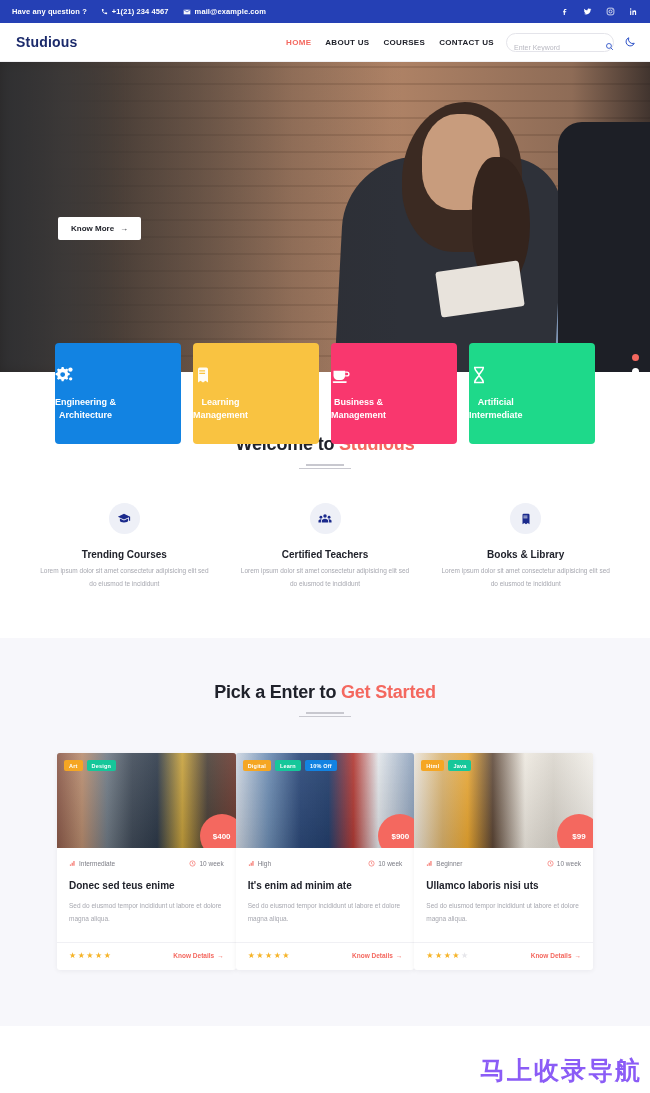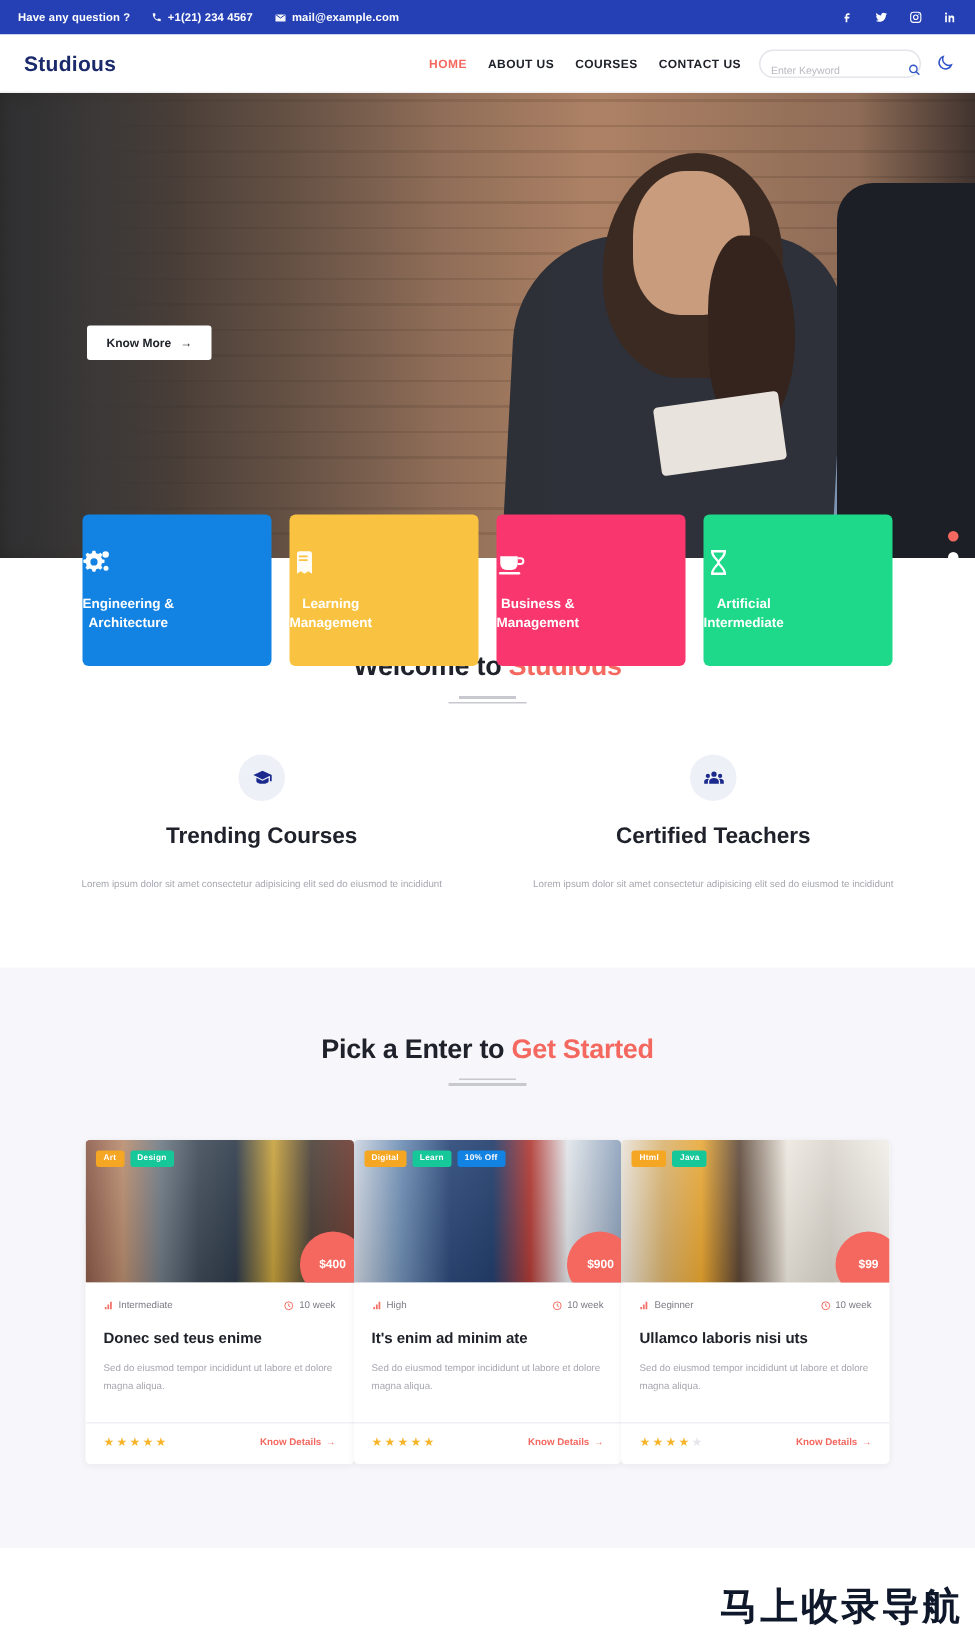--- a/index.html
+++ b/index.html
@@ -157,21 +157,21 @@
   .sec-div i:first-child { width:38px; margin:0 auto 2px; }
   .sec-div i:last-child { width:52px; }
 
   .features { display:flex; margin-top:34px; padding:0 24px; }
   .feat { flex:1; text-align:center; padding:0 14px; }
   .feat-ic {
     width:31px; height:31px; border-radius:50%; background:#eef0f7;
     display:flex; align-items:center; justify-content:center; margin:0 auto 15px;
     color:#1b2a8c;
   }
-  .feat-title { font-size:15px; font-weight:bold; color:#20222b; margin-bottom:18px; }
+  .feat-title { font-size:10px; font-weight:bold; color:#20222b; margin-bottom:5px; }
   .feat-desc { font-size:6.5px; line-height:1.95; color:#a7a8b0; }
 
   
   .courses-sec { background:#f7f7fb; padding:44px 0 56px; }
   .course-grid { display:flex; padding:0 57px; margin-top:36px; }
   .course {
     flex:1; background:#ffffff; border-radius:3px; overflow:hidden;
     box-shadow:0 1px 5px rgba(20,20,40,.06);
   }
   .c-media { position:relative; height:95px; overflow:hidden; }
@@ -409,20 +409,30 @@
       <div class="feat-ic">
         <svg width="14" height="14" viewBox="0 0 24 24" fill="#1b2a8c">
             <circle cx="12" cy="7" r="3"></circle>
             <circle cx="5" cy="9" r="2.4"></circle>
             <circle cx="19" cy="9" r="2.4"></circle>
             <path d="M12 11.5c-3 0-5.5 1.7-5.5 3.8V18h11v-2.7c0-2.1-2.5-3.8-5.5-3.8z"></path>
             <path d="M5 12.3c-2.3 0-4.2 1.3-4.2 2.9V18H5v-2.7c0-1.1.5-2.1 1.3-2.8-.4-.1-.8-.2-1.3-.2zM19 12.3c2.3 0 4.2 1.3 4.2 2.9V18H19v-2.7c0-1.1-.5-2.1-1.3-2.8.4-.1.8-.2 1.3-.2z"></path>
           </svg>
       </div>
       <div class="feat-title">Certified Teachers</div>
+      <div class="feat-desc">Lorem ipsum dolor sit amet consectetur adipisicing elit sed do eiusmod te incididunt</div>
+    </div>
+    <div class="feat">
+      <div class="feat-ic">
+        <svg width="14" height="14" viewBox="0 0 24 24" fill="#1b2a8c">
+            <path d="M5 3h11a2 2 0 012 2v16l-3-2-3 2-3-2-3 2V5a2 2 0 012-2z"></path>
+            <path d="M7.5 7h7M7.5 10h7" stroke="#eef0f7" stroke-width="1.4"></path>
+          </svg>
+      </div>
+      <div class="feat-title">Books &amp; Library</div>
       <div class="feat-desc">Lorem ipsum dolor sit amet consectetur adipisicing elit sed do eiusmod te incididunt</div>
     </div>
   </div>
 </div>
 
 <div class="courses-sec">
   <div class="sec-title">
     <span>Pick a Enter to </span><span class="accent">Get Started</span>
   </div>
   <div class="sec-div">
@@ -570,13 +580,13 @@
         <a class="know">
           <span>Know Details</span>
           <span>→</span>
         </a>
       </div>
     </div>
 
   </div>
 </div>
 
-<div class="watermark" style="color: #0f172a;">马上收录导航</div>
+<div class="watermark" style="color: #8b5cf6;">马上收录导航</div>
 
 </body></html>

